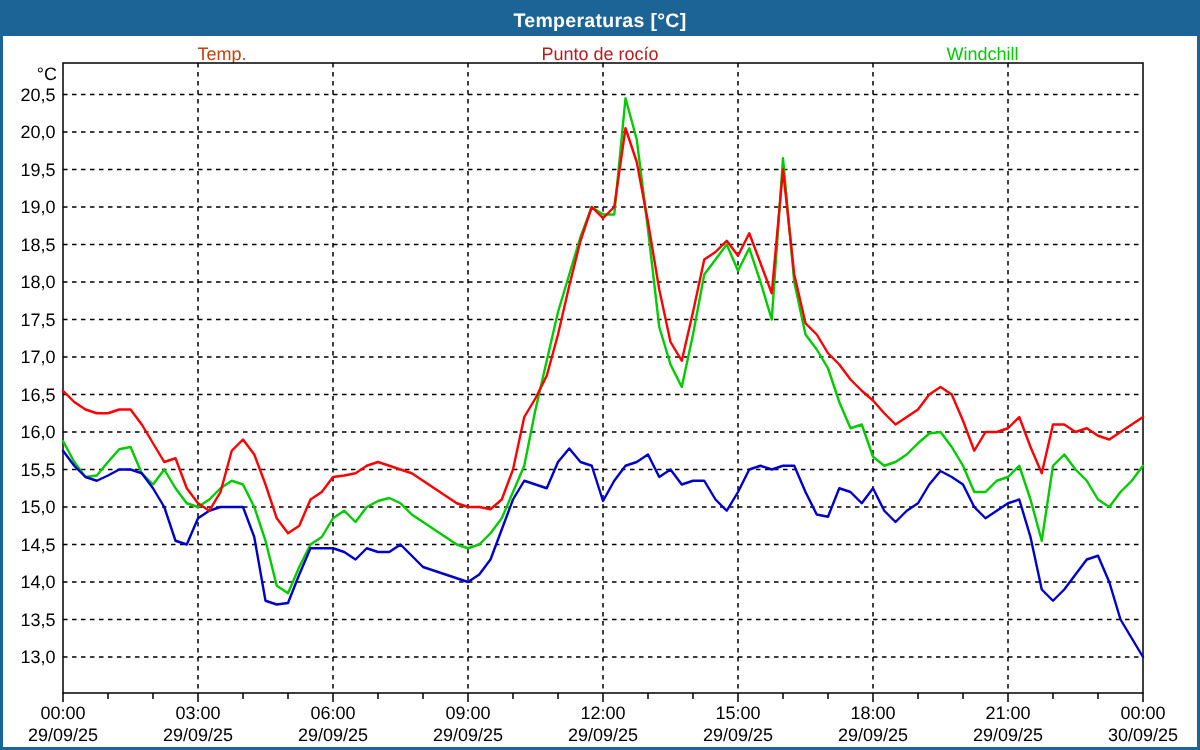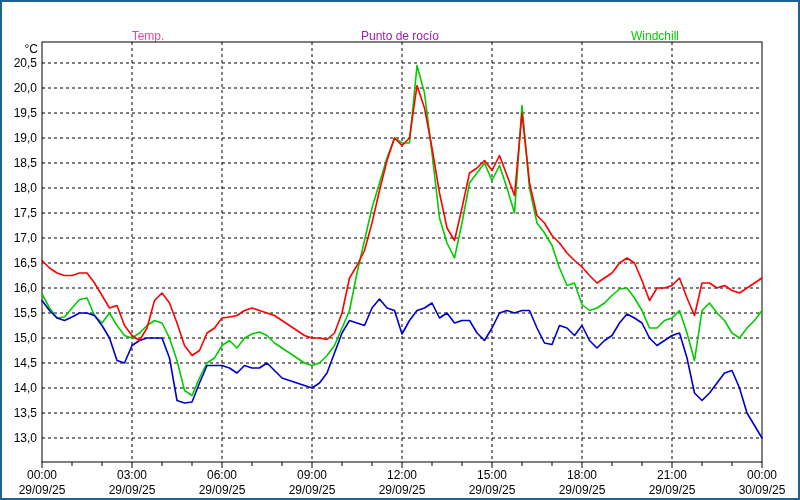--- a/index.html
+++ b/index.html
@@ -19,23 +19,26 @@
   }
   .legend-temp{left:146px;}
   .legend-dew{left:398px;}
   .legend-wind{left:653px;}
   svg.chart{position:absolute;left:0;top:0;}
 </style>
 </head>
 <body>
 
 <div class="frame">
+  <div class="titlebar">
+    <span class="title">Temperaturas [°C]</span>
+  </div>
 
-  <span class="legend-item legend-temp" style="color: #ec4899;">Temp.</span>
-  <span class="legend-item legend-dew" style="color: #a21caf;">Punto de rocío</span>
+  <span class="legend-item legend-temp" style="color: #c2410c;">Temp.</span>
+  <span class="legend-item legend-dew" style="color: #b91c1c;">Punto de rocío</span>
   <span class="legend-item legend-wind" style="color: rgb(0, 204, 0); text-align: center;">Windchill</span>
 
   <svg class="chart" width="800" height="500">
       <rect x="40" y="40" width="720" height="420" fill="#ffffff" stroke="#000000" stroke-width="1"></rect>
       <line x1="40" y1="61" x2="760" y2="61" stroke="#000000" stroke-width="1" stroke-dasharray="3,3"></line>
       <text x="35" y="65" text-anchor="end" font-size="12" font-family="Liberation Sans, sans-serif" fill="#000000">20,5</text>
       <line x1="40" y1="86" x2="760" y2="86" stroke="#000000" stroke-width="1" stroke-dasharray="3,3"></line>
       <text x="35" y="90" text-anchor="end" font-size="12" font-family="Liberation Sans, sans-serif" fill="#000000">20,0</text>
       <line x1="40" y1="111" x2="760" y2="111" stroke="#000000" stroke-width="1" stroke-dasharray="3,3"></line>
       <text x="35" y="115" text-anchor="end" font-size="12" font-family="Liberation Sans, sans-serif" fill="#000000">19,5</text>

